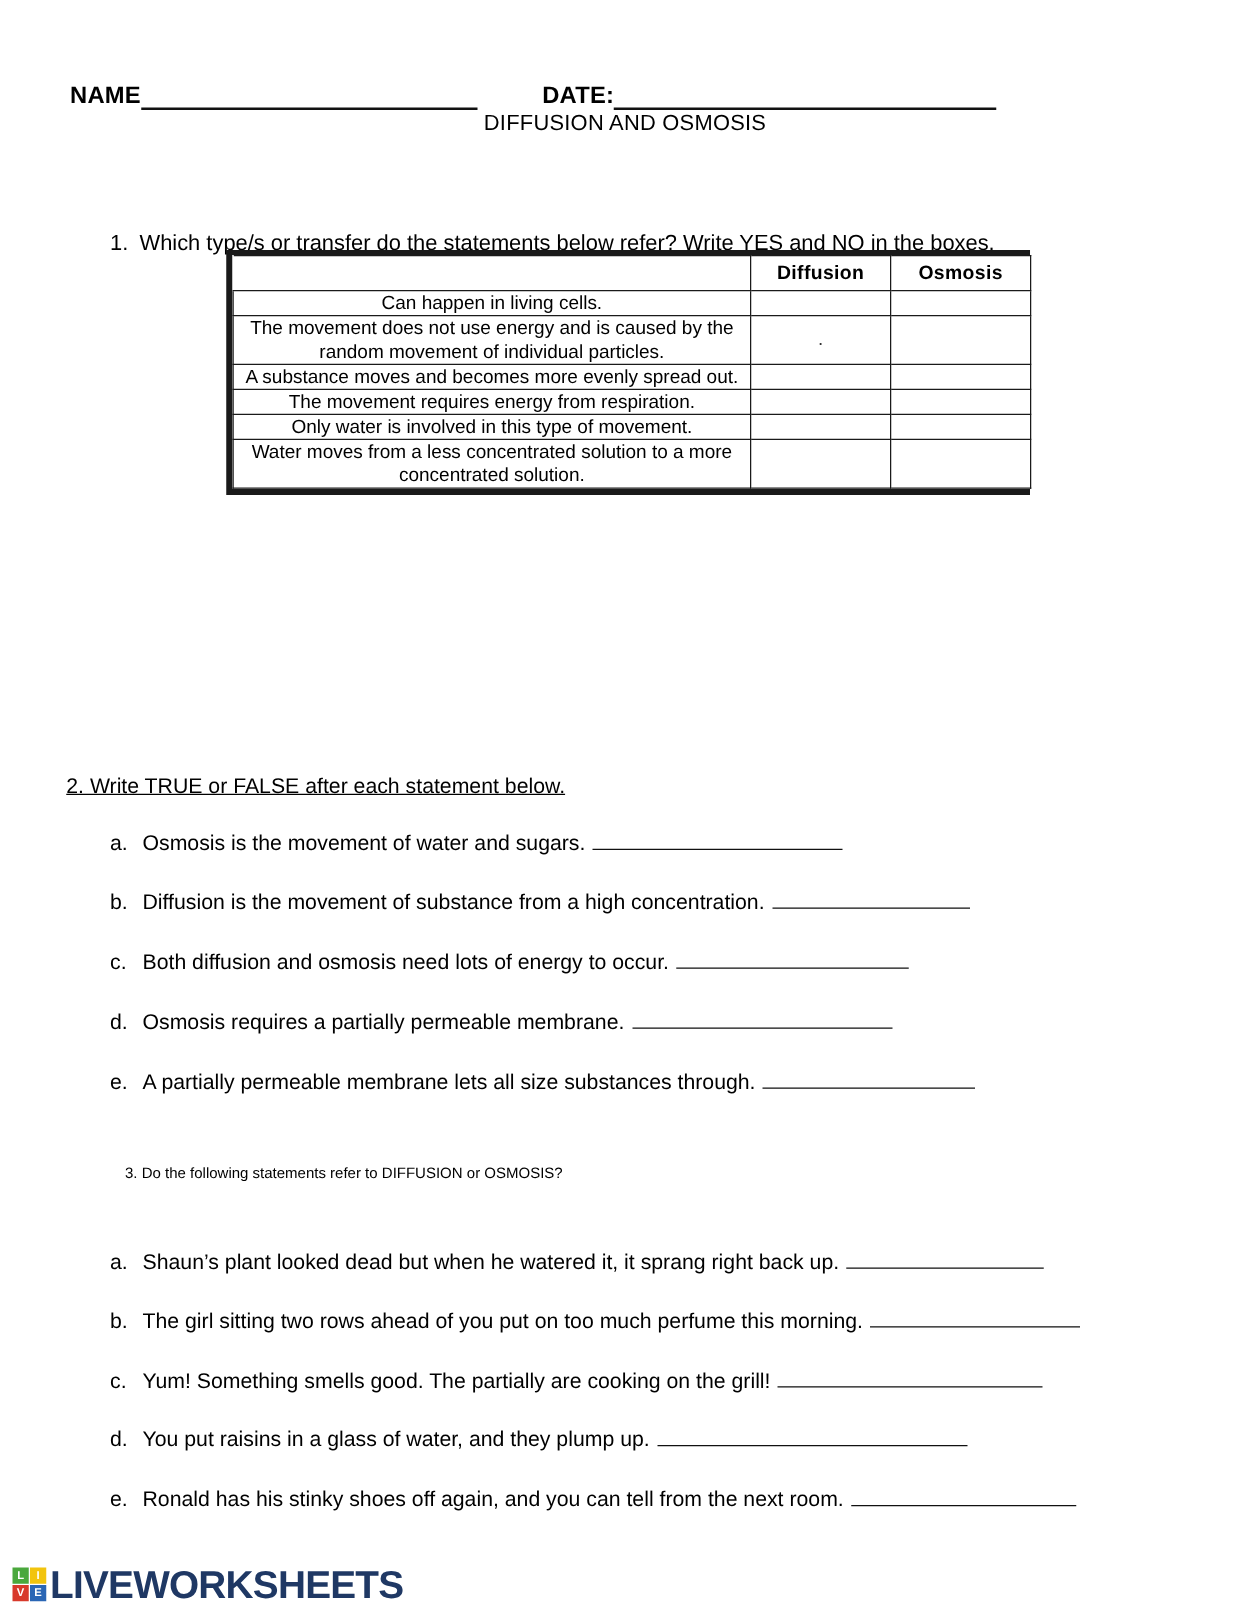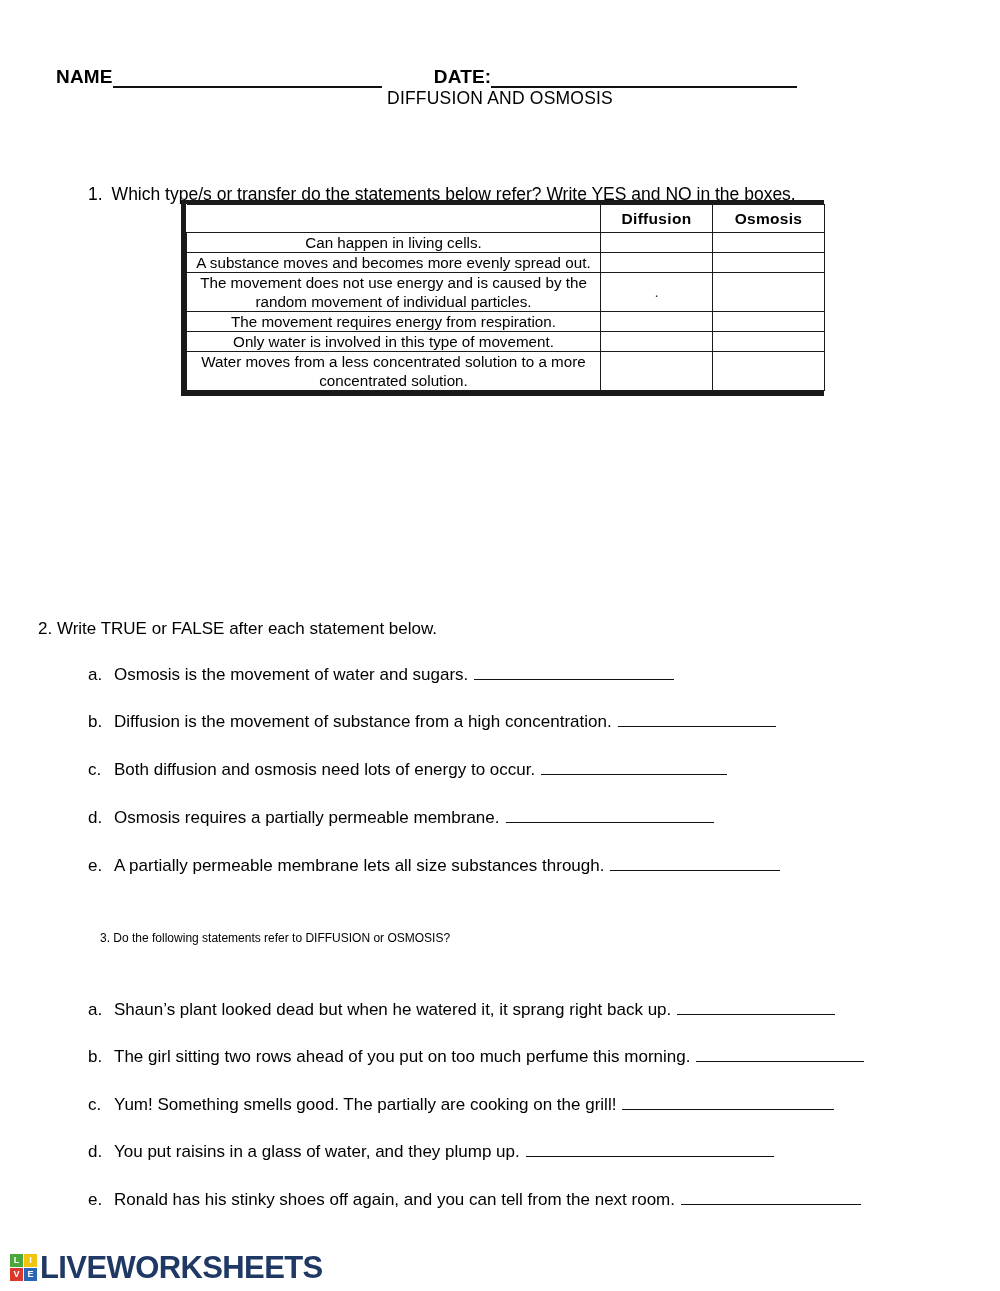--- a/index.html
+++ b/index.html
@@ -65,21 +65,21 @@
   
   .q-line {
     position: absolute;
     font-size: 17.5px;
     line-height: 23px;
     white-space: nowrap;
   }
   .q1 { top: 143px; left: 88px; margin-top: 40px; }
   .q1 .q-num { margin-right: 9px; }
 
-  .q2-head { top: 617px; left: 38px; font-size: 17px; }
+  .q2-head { top: 617px; left: 53px; font-size: 17px; text-decoration: underline; }
   .q3-head { top: 927px; left: 56px; font-size: 12px; margin-left: 44px; }
 
   .sub-item {
     position: absolute;
     font-size: 17px;
     line-height: 22px;
     white-space: nowrap;
     display: flex;
     align-items: baseline;
   }
@@ -226,32 +226,32 @@
         <tr>
           <td class="stmt">Can happen in living cells.</td>
           <td class="answer-cell">
               <span class="dot"></span>
             </td>
           <td class="answer-cell">
               <span class="dot"></span>
             </td>
         </tr>
         <tr>
+          <td class="stmt">The movement does not use energy and is caused by the random movement of individual particles.</td>
+          <td class="answer-cell">
+              <span class="dot">.</span>
+            </td>
+          <td class="answer-cell">
+              <span class="dot"></span>
+            </td>
+        </tr>
+        <tr>
           <td class="stmt">A substance moves and becomes more evenly spread out.</td>
           <td class="answer-cell">
               <span class="dot"></span>
-            </td>
-          <td class="answer-cell">
-              <span class="dot"></span>
-            </td>
-        </tr>
-        <tr>
-          <td class="stmt">The movement does not use energy and is caused by the random movement of individual particles.</td>
-          <td class="answer-cell">
-              <span class="dot">.</span>
             </td>
           <td class="answer-cell">
               <span class="dot"></span>
             </td>
         </tr>
         <tr>
           <td class="stmt">The movement requires energy from respiration.</td>
           <td class="answer-cell">
               <span class="dot"></span>
             </td>

